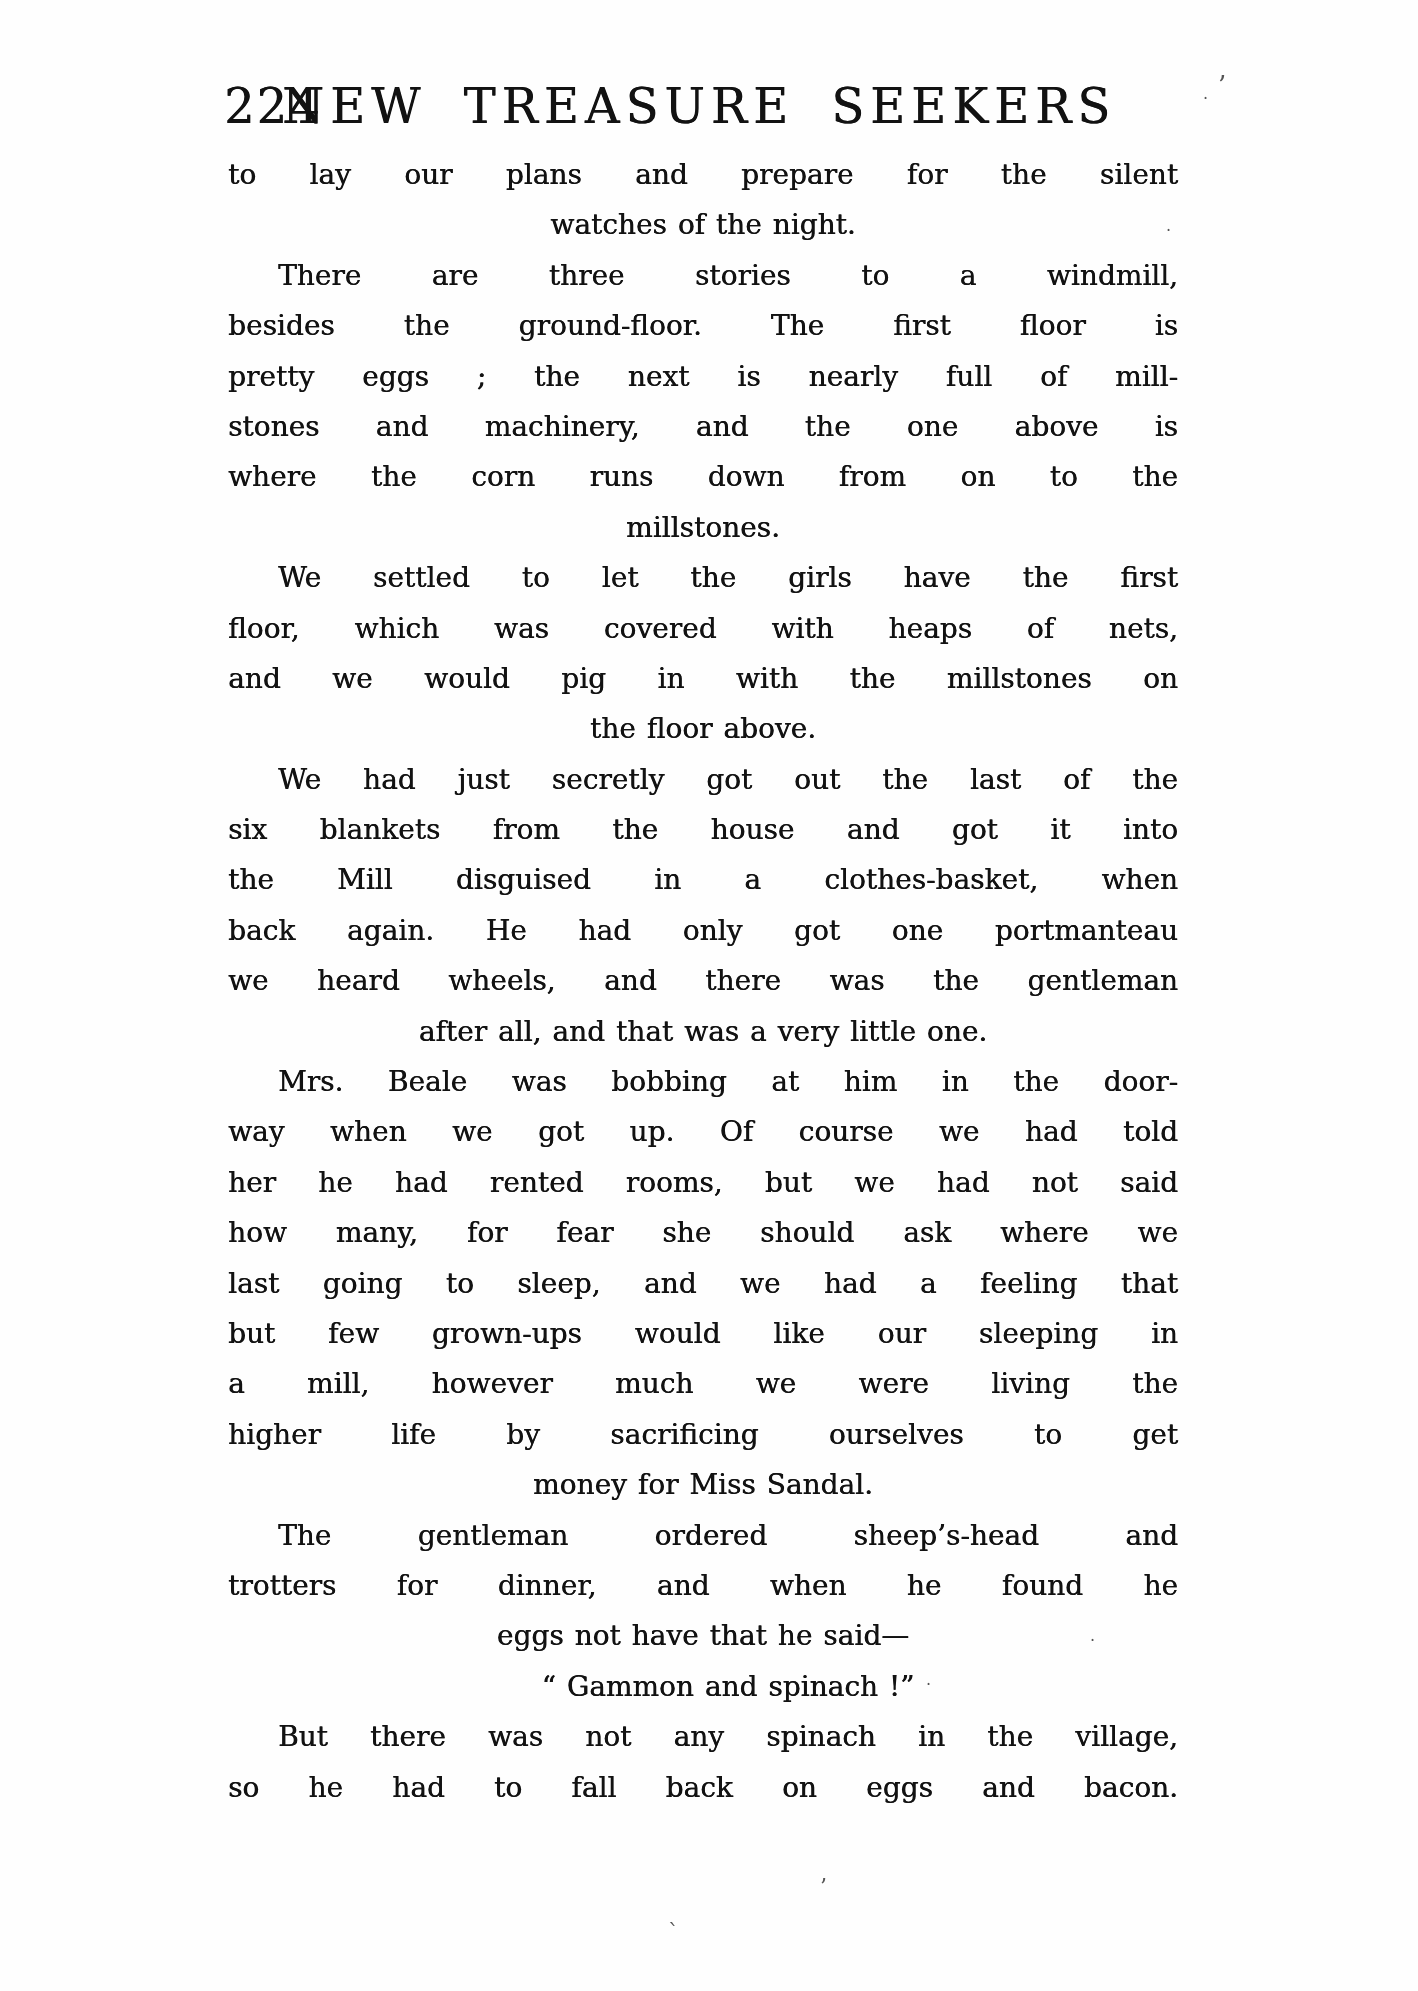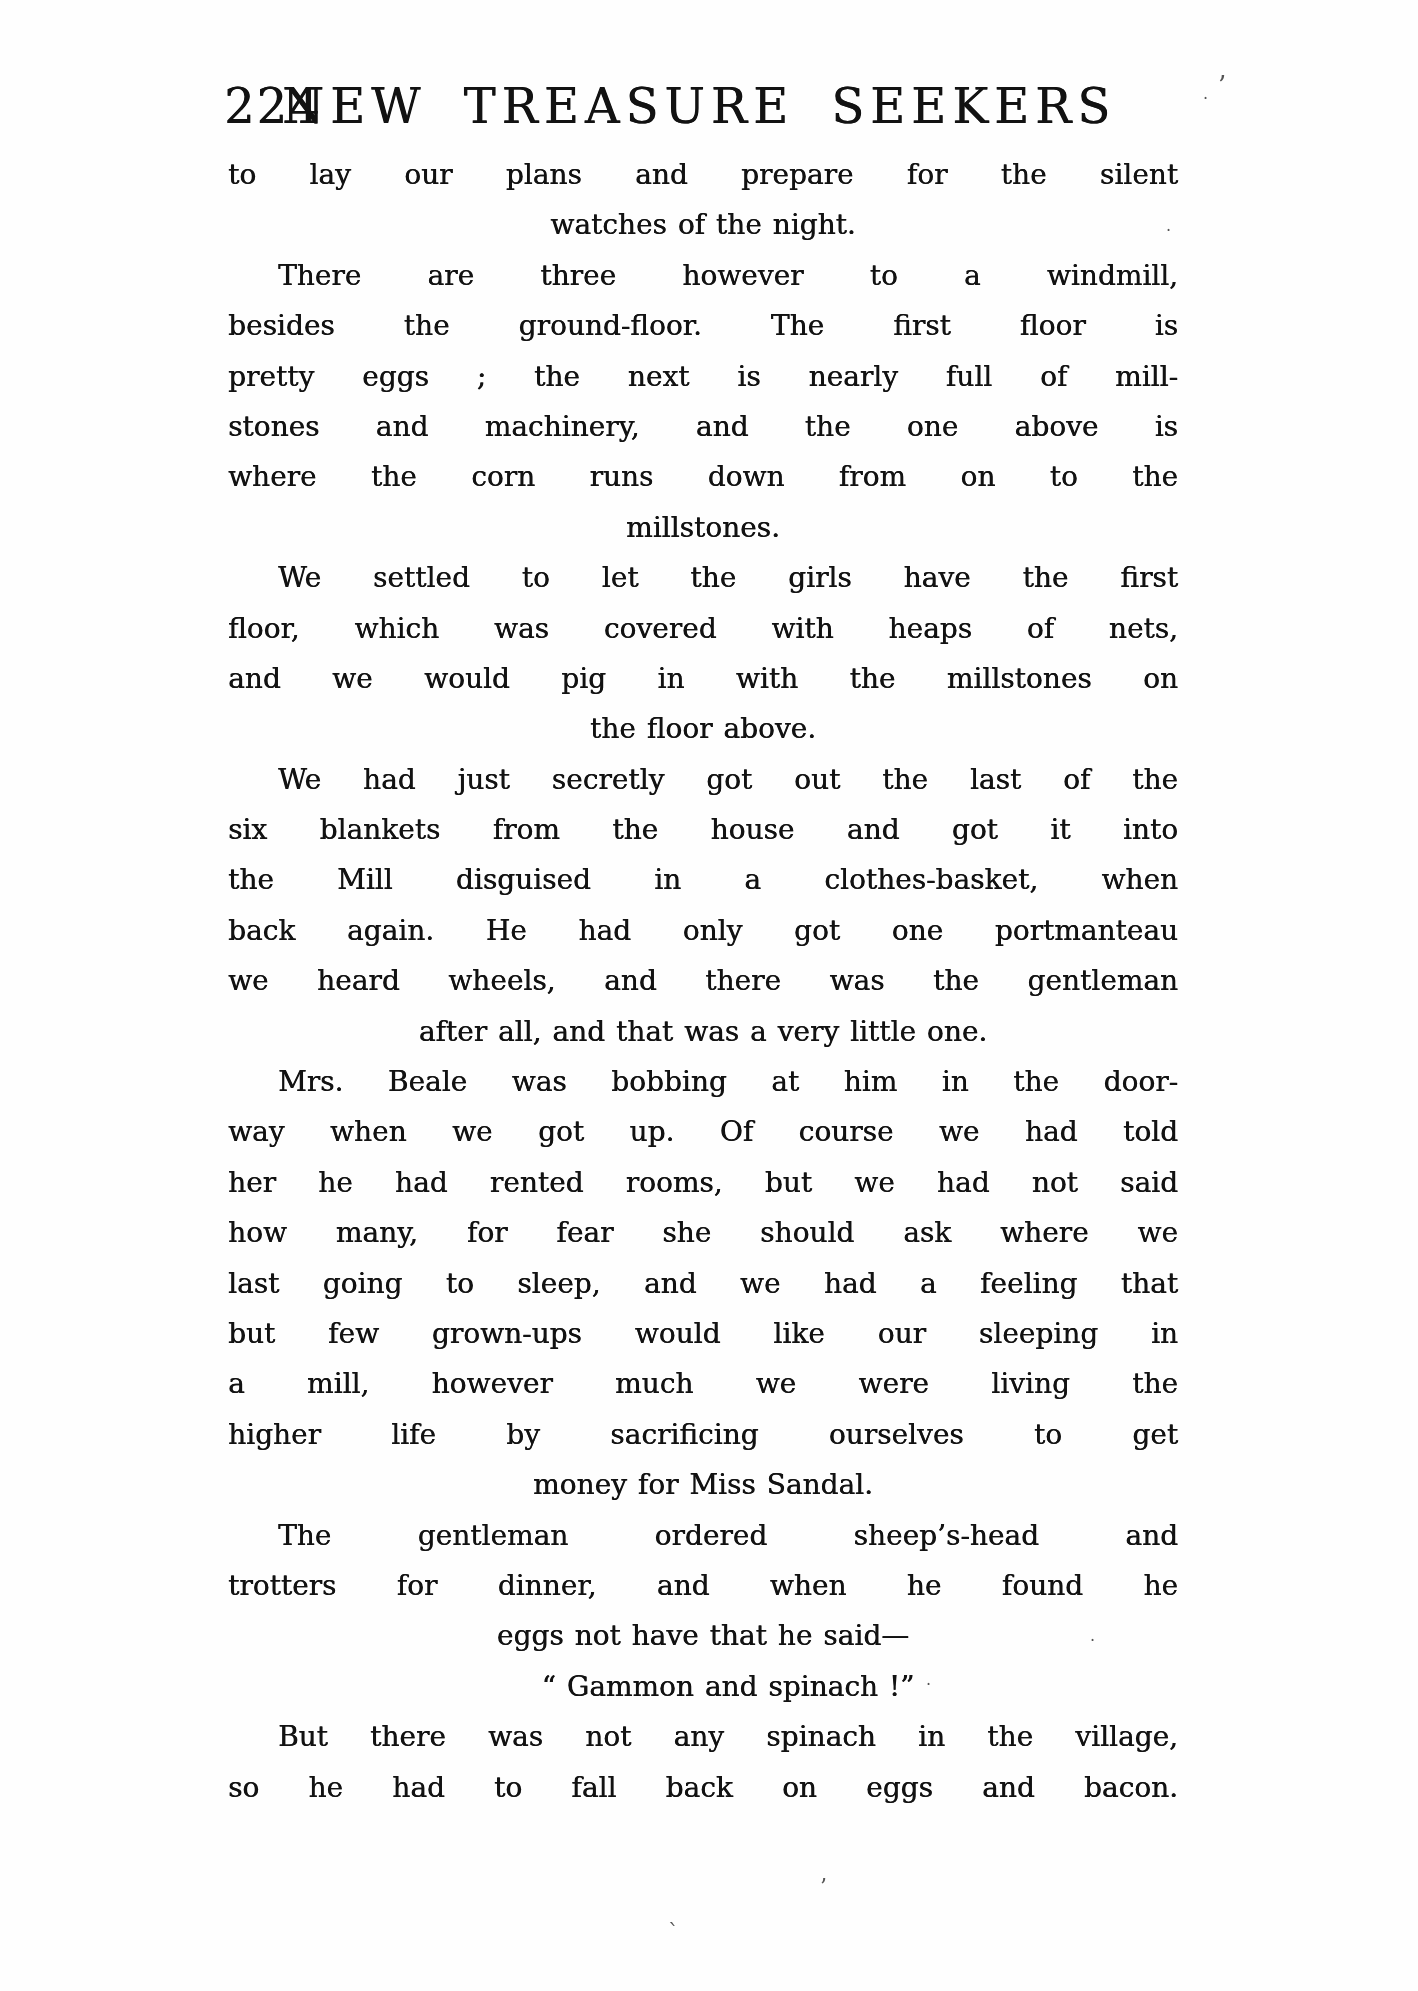--- a/index.html
+++ b/index.html
@@ -79,21 +79,21 @@
 <div class="page">
 
   <header class="running-head">
     <span class="pagenum">224</span>
     <span class="running-title">NEW TREASURE SEEKERS</span>
   </header>
 
   <main class="text-block" id="text-block">
       <div class="line just">to lay our plans and prepare for the silent</div>
       <div class="line">watches of the night.</div>
-      <div class="line indent just">There are three however to a windmill,</div>
+      <div class="line indent just">There are three stories to a windmill,</div>
       <div class="line just">besides the ground-floor.  The first floor is</div>
       <div class="line just">pretty eggs ; the next is nearly full of mill-</div>
       <div class="line just">stones and machinery, and the one above is</div>
       <div class="line just">where the corn runs down from on to the</div>
       <div class="line">millstones.</div>
       <div class="line indent just">We settled to let the girls have the first</div>
       <div class="line just">floor, which was covered with heaps of nets,</div>
       <div class="line just">and we would pig in with the millstones on</div>
       <div class="line">the floor above.</div>
       <div class="line indent just">We had just secretly got out the last of the</div>

